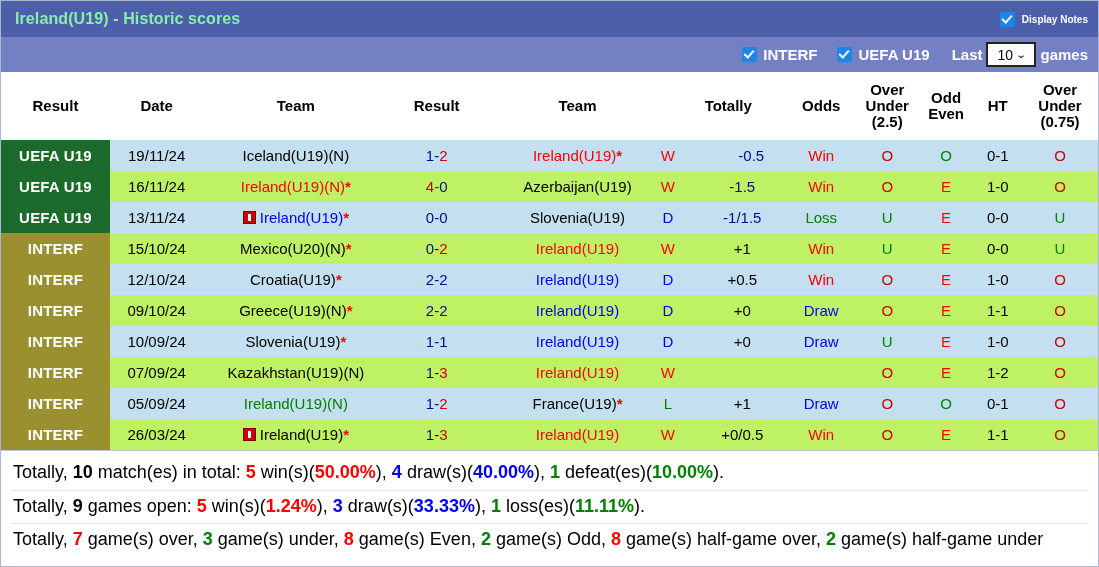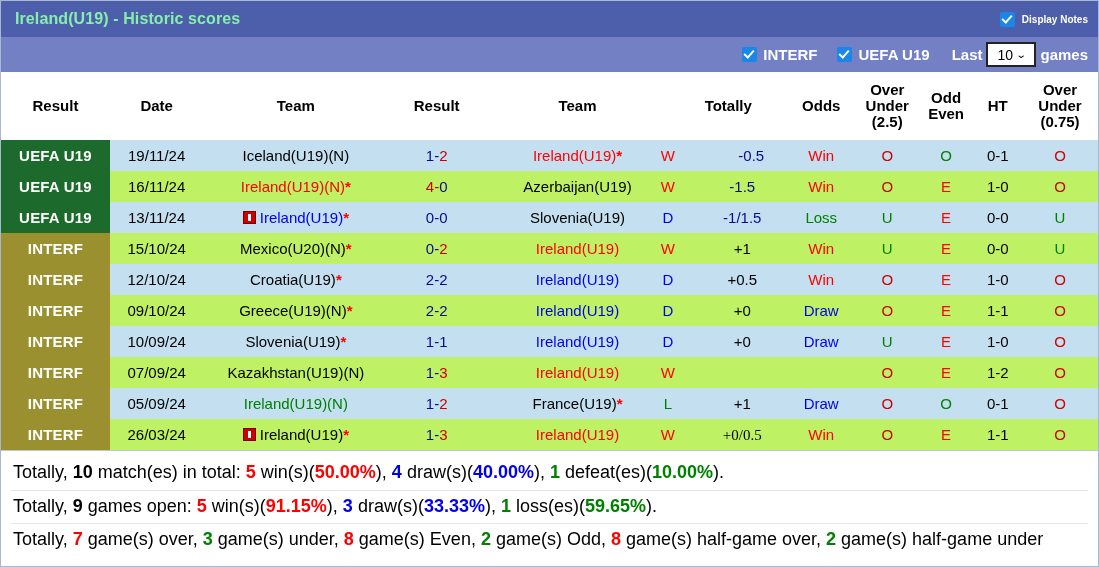--- a/index.html
+++ b/index.html
@@ -340,34 +340,34 @@
           <td class="c-green">O</td>
           <td class="c-black">0-1</td>
           <td class="c-dred">O</td>
         </tr>
         <tr class="even">
           <td class="badge interf">INTERF</td>
           <td>26/03/24</td>
           <td class="team-cell"><span class="note-icon"></span><span class="c-black">Ireland(U19)</span><span class="star">*</span></td>
           <td><span class="c-navy">1</span><span class="c-navy">-</span><span class="c-dred">3</span></td>
           <td class="team-cell"><span class="c-red">Ireland(U19)</span></td>
-          <td style="position: relative;"><span class="c-red" style="position: absolute; left: -22px; top: 0px; width: 40px; text-align: center; line-height: 31px;">W</span><span class="c-black" style="display: inline-block; margin-left: 28px; font-family: Liberation Serif, serif;">+0/0.5</span></td>
+          <td style="position: relative;"><span class="c-red" style="position: absolute; left: -22px; top: 0px; width: 40px; text-align: center; line-height: 31px;">W</span><span class="c-black" style="display: inline-block; margin-left: 28px;">+0/0.5</span></td>
           <td class="c-red">Win</td>
           <td class="c-dred">O</td>
           <td class="c-red">E</td>
           <td class="c-black">1-1</td>
           <td class="c-dred">O</td>
         </tr>
       </tbody>
   </table>
 
   <div class="footer">
     <div class="line">
       <span>Totally, </span><span class="b">10</span><span> match(es) in total: </span><span class="b c-red">5</span><span> win(s)(</span><span class="b c-red">50.00%</span><span>), </span><span class="b c-blue">4</span><span> draw(s)(</span><span class="b c-blue">40.00%</span><span>), </span><span class="b c-green">1</span><span> defeat(es)(</span><span class="b c-green">10.00%</span><span>).</span>
     </div>
     <div class="line">
-      <span>Totally, </span><span class="b">9</span><span> games open: </span><span class="b c-red">5</span><span> win(s)(</span><span class="b c-red">91.15%</span><span>), </span><span class="b c-blue">3</span><span> draw(s)(</span><span class="b c-blue">33.33%</span><span>), </span><span class="b c-green">1</span><span> loss(es)(</span><span class="b c-green">59.65%</span><span>).</span>
+      <span>Totally, </span><span class="b">9</span><span> games open: </span><span class="b c-red">5</span><span> win(s)(</span><span class="b c-red">1.24%</span><span>), </span><span class="b c-blue">3</span><span> draw(s)(</span><span class="b c-blue">33.33%</span><span>), </span><span class="b c-green">1</span><span> loss(es)(</span><span class="b c-green">11.11%</span><span>).</span>
     </div>
     <div class="line">
       <span>Totally, </span><span class="b c-red">7</span><span> game(s) over, </span><span class="b c-green">3</span><span> game(s) under, </span><span class="b c-red">8</span><span> game(s) Even, </span><span class="b c-green">2</span><span> game(s) Odd, </span><span class="b c-red">8</span><span> game(s) half-game over, </span><span class="b c-green">2</span><span> game(s) half-game under</span>
     </div>
   </div>
 </div>
 
 </body></html>

